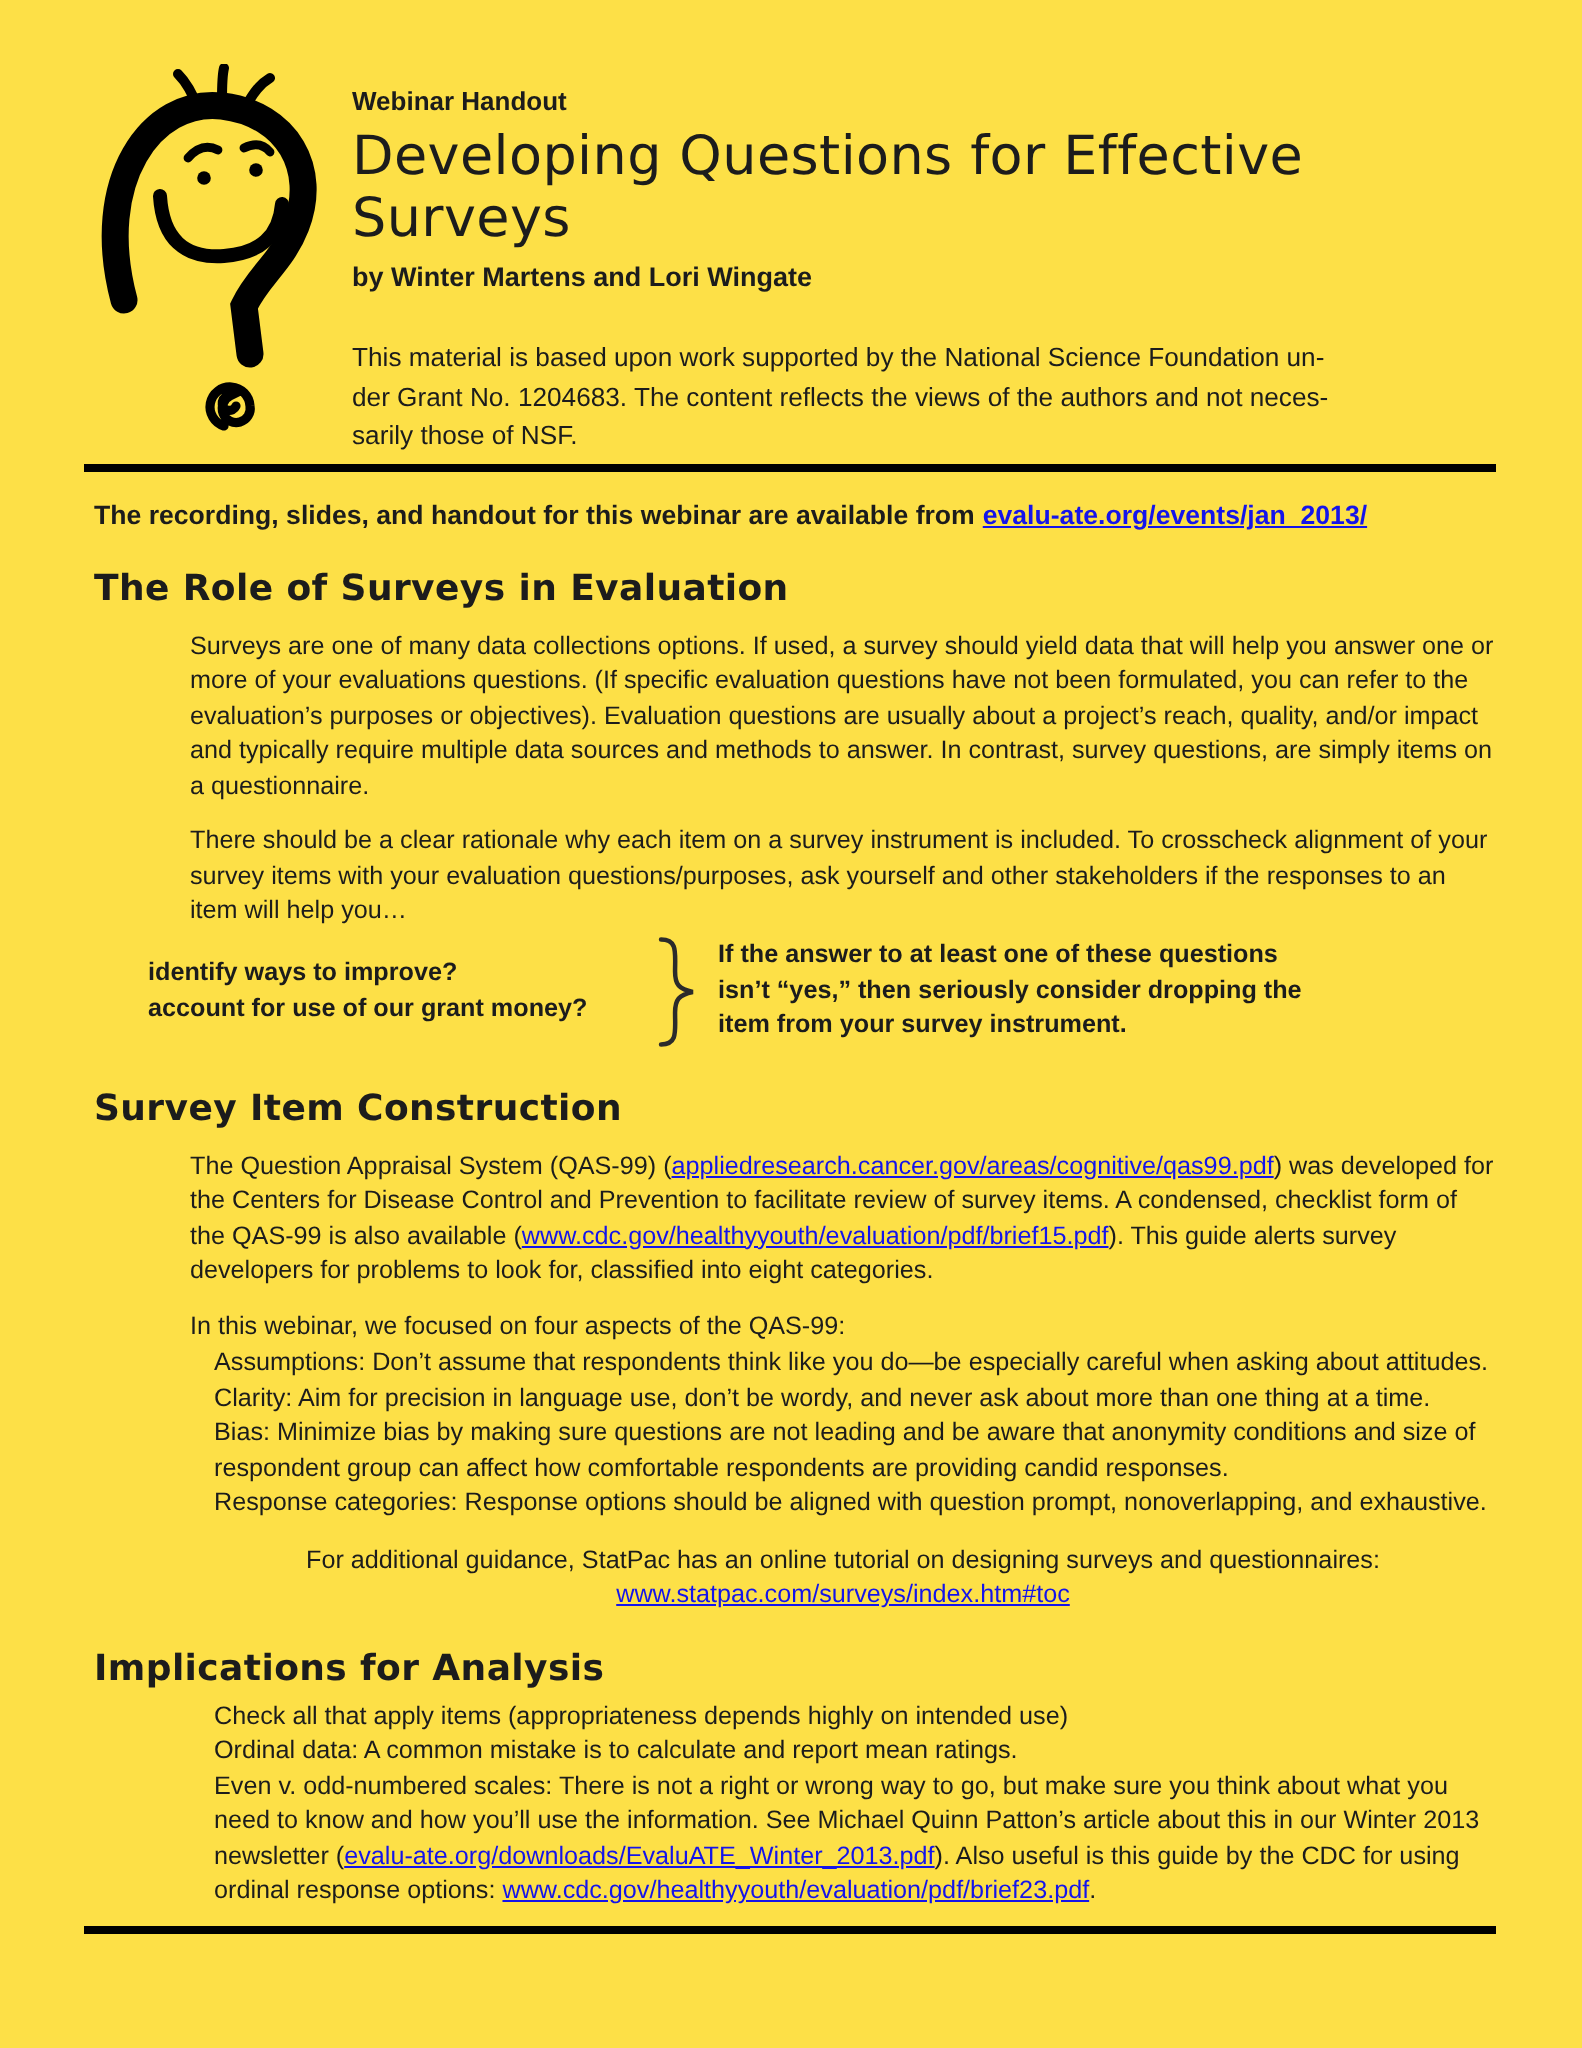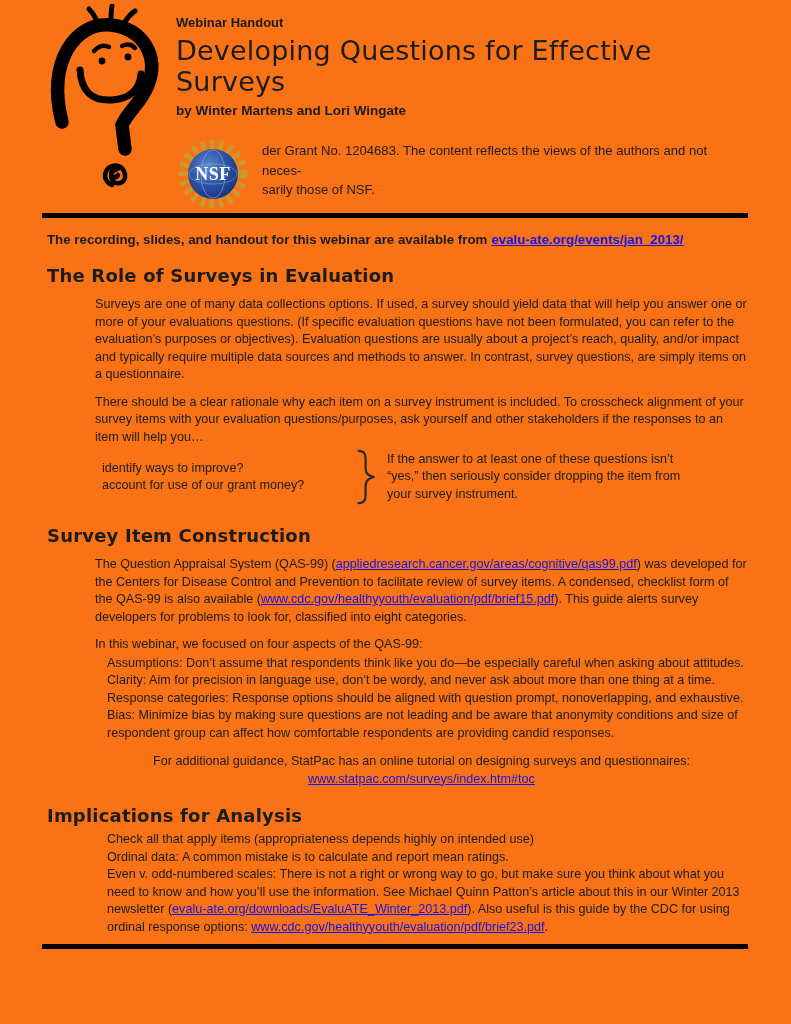--- a/index.html
+++ b/index.html
@@ -1,20 +1,20 @@
 <!DOCTYPE html>
 <html><head>
 <meta charset="utf-8">
 <style>
   html,body{margin:0;padding:0;background:#fff;}
   .page{
     position:relative;width:791px;height:1024px;box-sizing:border-box;
-    padding:4px 43px 12px 42px;
+    padding:32px 43px 12px 42px;
     font-family:"Liberation Sans",sans-serif;font-size:12.6px;line-height:17.5px;color:#1c1c1c;
-    display:flex;flex-direction:column;overflow:hidden;background:#f97316;
+    display:flex;flex-direction:column;overflow:hidden;background:#fde047;
   }
   
   .header{display:flex;margin-bottom:4px;}
   .qmark-wrap{width:128px;flex:none;}
   .header-right{flex:1;padding-left:6px;}
   .kicker{font-weight:bold;font-size:13px;margin-top:10px;}
   .doc-title{font-size:27px;line-height:31px;font-weight:normal;letter-spacing:.2px;margin-top:3px;font-family:"DejaVu Sans",sans-serif;}
   .byline{font-weight:bold;font-size:13.5px;margin-top:5px;}
   .nsf-row{display:flex;margin-top:20px;align-items:flex-start;}
   .nsf-logo{width:74px;height:70px;flex:none;margin-right:12px;}
@@ -25,21 +25,21 @@
   
   .avail{font-weight:bold;font-size:13.3px;margin:13px 0 0 5px;}
   
   .section-h{font-size:18px;line-height:22px;font-weight:bold;letter-spacing:.2px;margin:17px 0 3px 5px;font-family:"DejaVu Sans",sans-serif;}
   .ind{margin-left:53px;margin-top:6px;}
   .ind2{margin-left:65px;margin-top:1px;}
   .para{margin-top:6px;}
   a.link, .link{color:#1414EB;text-decoration:underline;cursor:pointer;}
   .avail .link{margin-left:4px;}
   
-  .brace-fig{display:flex;margin:2px 0 2px 60px;align-items:center;}
+  .brace-fig{display:flex;margin:2px 0 2px 32px;align-items:center;font-weight:bold;}
   .brace-list{width:248px;line-height:17.5px;}
   .brace-svg{width:24px;height:58px;flex:none;margin:0 9px 0 4px;}
   .brace-note{width:302px;line-height:17.5px;}
 </style>
 </head>
 <body>
 
 <div class="page">
 
   <div class="header">
@@ -61,37 +61,22 @@
         <circle cx="86" cy="53" r="3.4" fill="#000"></circle>
 
         <path d="M38 66 q2 32 32 30 q27 -2 29 -26" stroke="#000" stroke-width="7" fill="none" stroke-linecap="round"></path>
       </svg>
     </div>
     <div class="header-right">
       <div class="kicker">Webinar Handout</div>
       <div class="doc-title">Developing Questions for Effective Surveys</div>
       <div class="byline">by Winter Martens and Lori Wingate</div>
       <div class="nsf-row">
-        <div class="nsf-logo">
-          <svg viewBox="0 0 74 70" width="74" height="70">
-            <defs>
-              <radialGradient id="nsfg" cx="40%" cy="35%" r="75%">
-                <stop offset="0%" stop-color="#5A8AD0"></stop>
-                <stop offset="55%" stop-color="#2B4FA0"></stop>
-                <stop offset="100%" stop-color="#142E72"></stop>
-              </radialGradient>
-            </defs>
-            <circle cx="37" cy="35" r="29" fill="none" stroke="#C79A2E" stroke-width="11" stroke-dasharray="4.3 4.6"></circle>
-            <circle cx="37" cy="35" r="25" fill="url(#nsfg)"></circle>
-            <ellipse cx="37" cy="35" rx="12" ry="24" fill="none" stroke="#8FB2E2" stroke-width="1" opacity="0.6"></ellipse>
-            <ellipse cx="37" cy="35" rx="24" ry="10" fill="none" stroke="#8FB2E2" stroke-width="1" opacity="0.5"></ellipse>
-            <text x="37" y="41" text-anchor="middle" font-family="Liberation Serif, serif" font-size="18" font-weight="bold" fill="#FFFFFF" letter-spacing="0.5">NSF</text>
-          </svg>
-        </div>
         <div class="nsf-text">
+          <div>This material is based upon work supported by the National Science Foundation un-</div>
           <div>der Grant No. 1204683. The content reflects the views of the authors and not neces-</div>
           <div>sarily those of NSF.</div>
         </div>
       </div>
     </div>
   </div>
 
   <div class="rule"></div>
 
   <div class="avail">
@@ -114,22 +99,22 @@
   </div>
 
   <div class="section-h">Survey Item Construction</div>
   <div class="ind para">
     <span>The Question Appraisal System (QAS-99) (</span><a class="link">appliedresearch.cancer.gov/areas/cognitive/qas99.pdf</a><span>) was developed for the Centers for Disease Control and Prevention to facilitate review of survey items. A condensed, checklist form of the QAS-99 is also available (</span><a class="link">www.cdc.gov/healthyyouth/evaluation/pdf/brief15.pdf</a><span>). This guide alerts survey developers for problems to look for, classified into eight categories.</span>
   </div>
   <div class="ind para" style="margin-top:10px;">In this webinar, we focused on four aspects of the QAS-99:</div>
   <div class="ind2">
     <div>Assumptions: Don’t assume that respondents think like you do—be especially careful when asking about attitudes.</div>
     <div>Clarity: Aim for precision in language use, don’t be wordy, and never ask about more than one thing at a time.</div>
+    <div>Bias: Minimize bias by making sure questions are not leading and be aware that anonymity conditions and size of respondent group can affect how comfortable respondents are providing candid responses.</div>
     <div>Response categories: Response options should be aligned with question prompt, nonoverlapping, and exhaustive.</div>
-    <div>Bias: Minimize bias by making sure questions are not leading and be aware that anonymity conditions and size of respondent group can affect how comfortable respondents are providing candid responses.</div>
   </div>
   <div class="ind para" style="margin-top:11px;text-align:center;">
     <div>For additional guidance, StatPac has an online tutorial on designing surveys and questionnaires:</div>
     <a class="link">www.statpac.com/surveys/index.htm#toc</a>
   </div>
 
   <div class="section-h">Implications for Analysis</div>
   <div class="ind2">
     <div>Check all that apply items (appropriateness depends highly on intended use)</div>
     <div>Ordinal data: A common mistake is to calculate and report mean ratings.</div>

